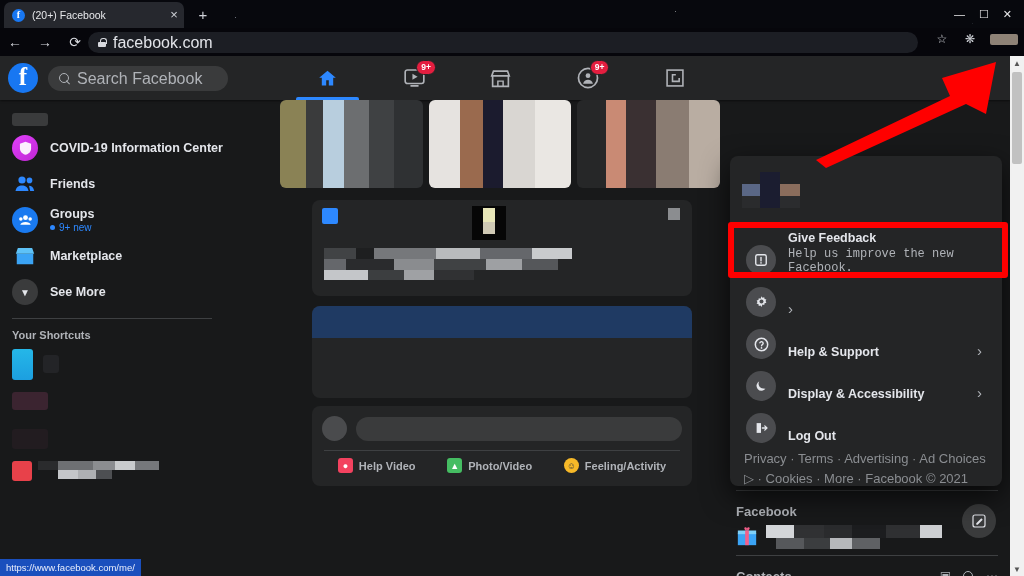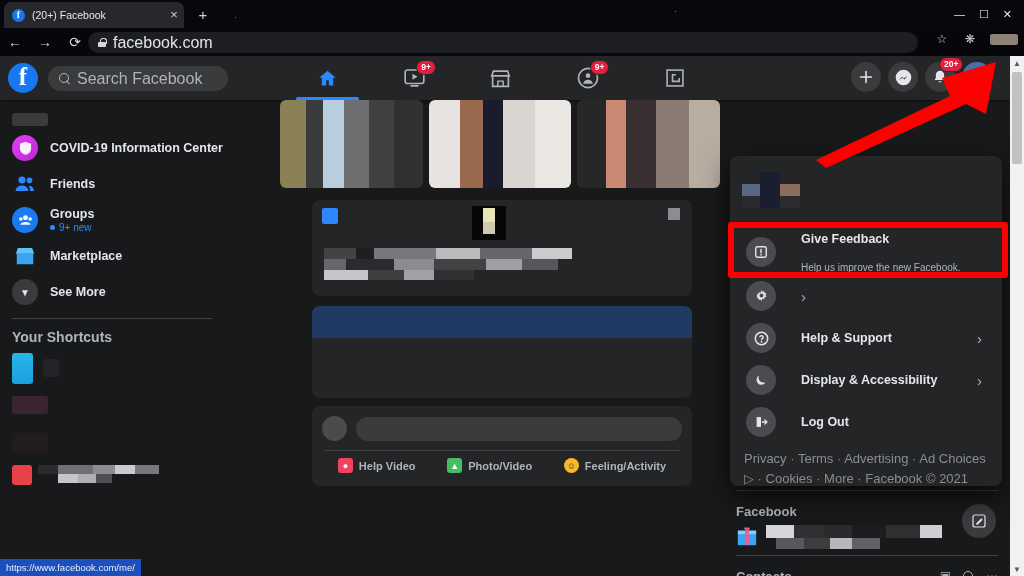--- a/index.html
+++ b/index.html
@@ -156,21 +156,21 @@
   .ic-covid { background: linear-gradient(140deg,#e040fb,#c026d3); }
   .ic-friends { background: transparent; }
   .ic-groups { background: #1a7af0; }
   .ic-market { background: transparent; }
   .ic-more { background: #3a3b3c; color: #e4e6eb; font-size: 10px; }
   .side-lbl { font-size: 12.5px; font-weight: bold; color: #e4e6eb; }
   .side-sub { font-size: 10px; color: #2d88ff; display: flex; align-items: center; gap: 4px; margin-top: 1px; }
   .dot { width: 5px; height: 5px; border-radius: 50%; background: #2d88ff; display: inline-block; }
   .censor { background: #3a3b3c; border-radius: 3px; }
   .side-div { height: 1px; background: #3e4042; margin: 8px 4px 8px 4px; width: 200px; }
-  .shortcuts-title { font-size: 14px; font-weight: bold; color: #b0b3b8; padding: 2px 4px 6px; }
+  .shortcuts-title { font-size: 11px; font-weight: bold; color: #b0b3b8; padding: 2px 4px 6px; }
 
   
   .fb-feed { position: absolute; left: 256px; top: 44px; width: 460px; height: 476px; }
   .stories { position: absolute; left: 24px; top: 0; width: 440px; height: 88px; display: flex; gap: 6px; }
   .story { flex: 1; border-radius: 6px; overflow: hidden; }
   .pixblock { width: 100%; height: 100%; }
   .post { position: absolute; background: #242526; border-radius: 8px; }
   .post1 { left: 56px; top: 100px; width: 380px; height: 96px; }
   .post2 { left: 56px; top: 206px; width: 380px; height: 92px; }
   .composer { position: absolute; left: 56px; top: 306px; width: 380px; height: 80px;
@@ -195,32 +195,32 @@
   
   .menu {
     position: absolute; left: 730px; top: 100px; width: 272px; height: 330px;
     background: #242526; border-radius: 8px;
     box-shadow: 0 10px 28px rgba(0,0,0,0.7); padding: 8px;
     z-index: 40;
   }
   .menu-acct { height: 52px; display: flex; align-items: center; gap: 10px; padding: 0 4px; }
   .menu-div { height: 1px; background: #3e4042; margin: 6px 2px; }
   .menu-item {
-    display: flex; align-items: center; gap: 25px; height: 42px;
+    display: flex; align-items: flex-end; gap: 12px; height: 42px;
     border-radius: 7px; padding: 0 8px; position: relative;
   }
   .menu-item.tall { height: 46px; }
   .mi-ico {
     width: 30px; height: 30px; border-radius: 50%; background: #4b4c4f;
     display: flex; align-items: center; justify-content: center;
     color: #e4e6eb; font-size: 15px; flex: none;
   }
   .mi-txt { flex: 1; }
   .mi-label { font-size: 12.5px; font-weight: bold; color: #e4e6eb; }
-  .mi-sub { font-size: 10px; color: #b0b3b8; margin-top: 16px; }
+  .mi-sub { font-size: 12px; color: #b0b3b8; margin-top: 2px; font-family: Liberation Mono, monospace; }
   .chev { color: #b0b3b8; font-size: 15px; padding-right: 4px; }
   .menu-footer { font-size: 13px; color: #8a8d91; line-height: 1.5; padding: 6px 6px 0; }
 
   
   .hl-box {
     position: absolute; left: 728px; top: 222px; width: 280px; height: 56px;
     border: 6px solid #ff0000; border-radius: 3px; z-index: 60; pointer-events: none;
   }
   .arrow { position: absolute; left: 800px; top: 56px; width: 220px; height: 120px; z-index: 61; pointer-events: none; }
 
@@ -313,45 +313,20 @@
           <span class="badge">9+</span>
         </div>
         <div class="nav-item">
           <svg width="20" height="20" viewBox="0 0 24 24">
             <rect x="2.5" y="2.5" width="19" height="19" fill="none" stroke="#b0b3b8" stroke-width="1.9"></rect>
             <path d="M13 8h-4v8h8v-4" fill="none" stroke="#b0b3b8" stroke-width="1.9"></path>
           </svg>
         </div>
       </div>
 
-      <div class="fb-actions">
-        <div class="circ">
-          <svg width="16" height="16" viewBox="0 0 24 24">
-              <path d="M12 4v16M4 12h16" stroke="#e4e6eb" stroke-width="2.4" stroke-linecap="round"></path>
-            </svg>
-        </div>
-        <div class="circ">
-          <svg width="17" height="17" viewBox="0 0 24 24">
-            <circle cx="12" cy="12" r="11" fill="#e4e6eb"></circle>
-            <path d="M5.8 15.6 10 10.8l2.6 2.4 5-3.3-4.2 4.9-2.6-2.4z" fill="#3a3b3c"></path>
-          </svg>
-        </div>
-        <div class="circ">
-          <svg width="16" height="16" viewBox="0 0 24 24">
-            <path d="M12 2.6a6.2 6.2 0 0 0-6.2 6.2v4.3L4 16.4h16l-1.8-3.3V8.8A6.2 6.2 0 0 0 12 2.6z" fill="#e4e6eb"></path>
-            <path d="M9.6 18.2a2.5 2.5 0 0 0 4.8 0z" fill="#e4e6eb"></path>
-          </svg>
-          <span class="badge">20+</span>
-        </div>
-        <div class="circ blue">
-          <svg width="13" height="9" viewBox="0 0 14 9">
-              <path d="M1 1.5 7 7.5l6-6z" fill="#2d88ff"></path>
-            </svg>
-        </div>
-      </div>
     </div>
 
     <div class="fb-side">
       <div style="height:22px;display:flex;align-items:center;padding:0 4px;">
         <div class="censor" style="width:36px;height:13px;"></div>
       </div>
 
       <div class="side-row">
         <div class="side-ico ic-covid">
           <svg width="13" height="14" viewBox="0 0 14 15">

